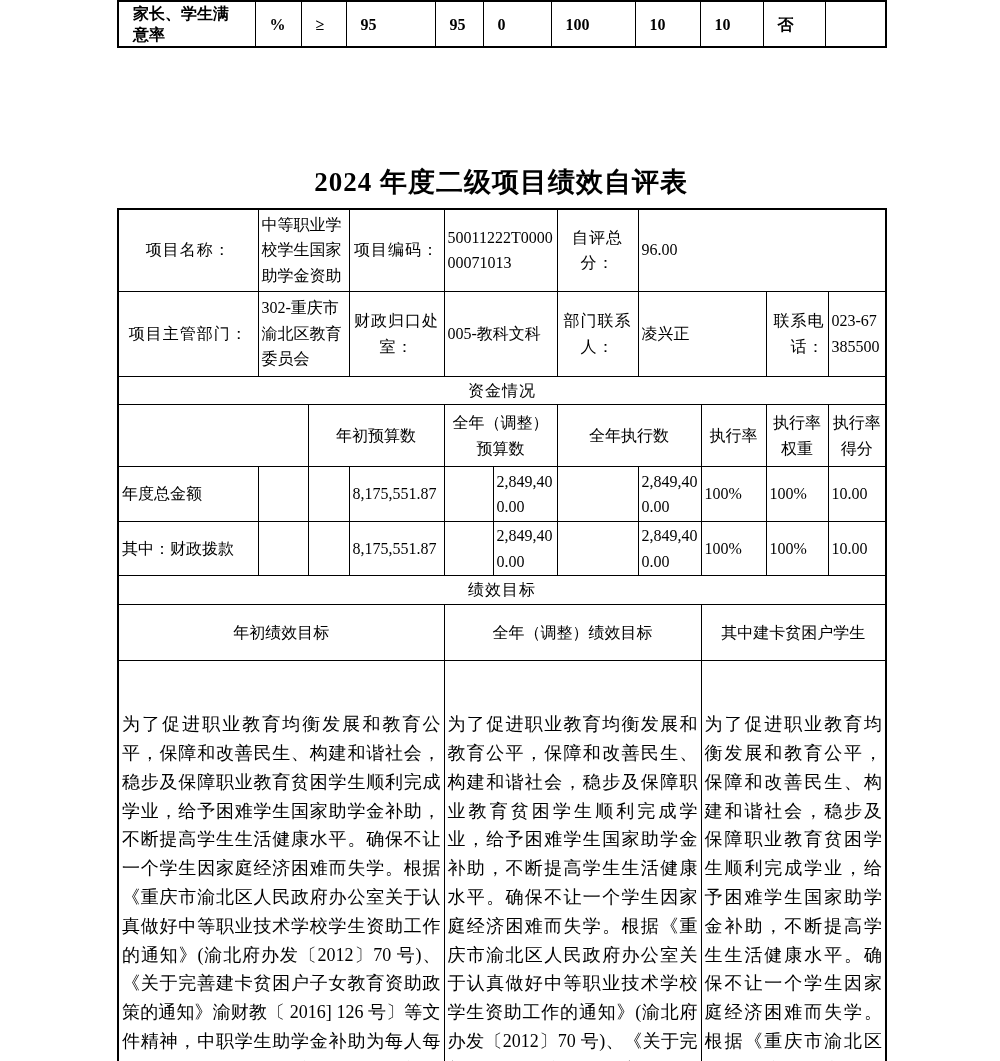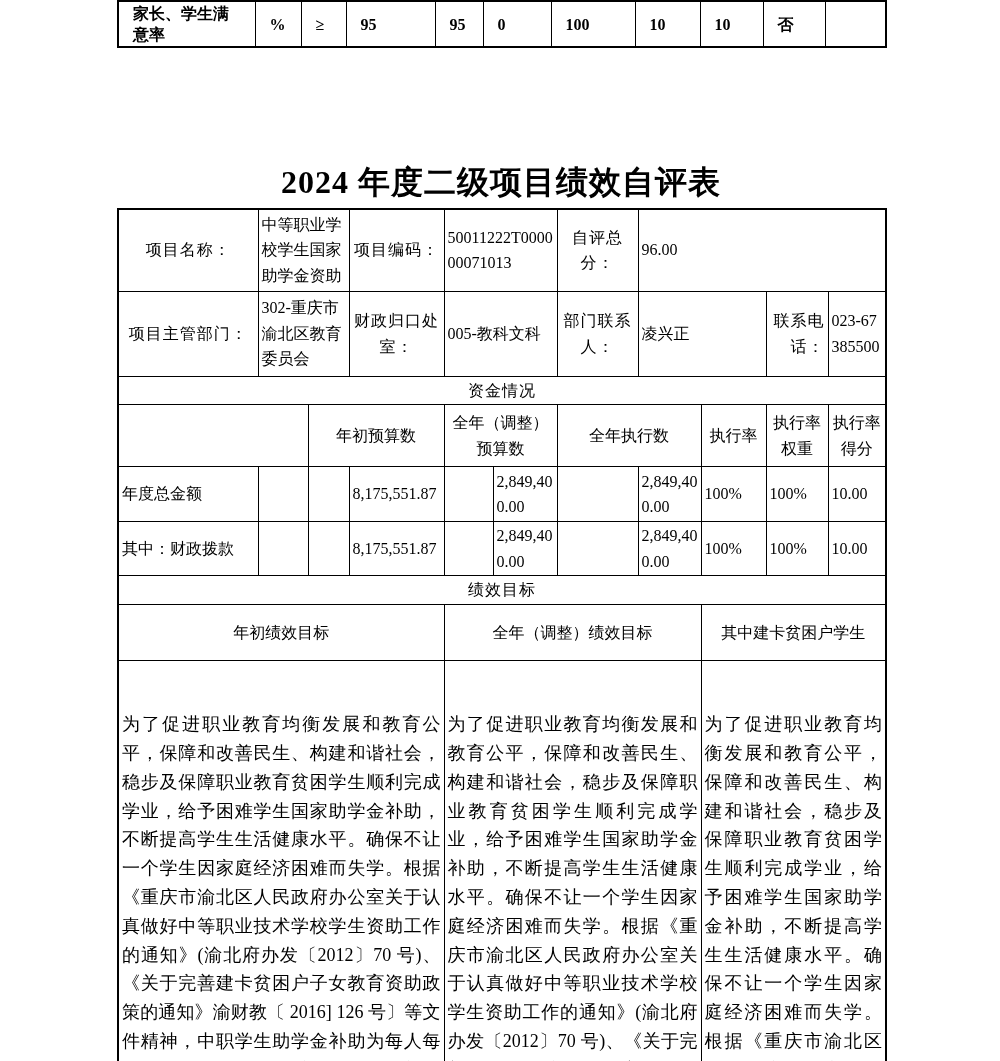--- a/index.html
+++ b/index.html
@@ -34,21 +34,21 @@
 
   .tc { text-align: center; }
   .tr { text-align: left; }
   .tl { text-align: left; }
   .vt { vertical-align: top; }
   .lh13 td, td.lh13 { line-height: 1.3; }
 
   .title {
     text-align: center;
     font-weight: bold;
-    font-size: 32px;
+    font-size: 27px;
     line-height: 32px;
     margin: 118px 0 10px 0;
     letter-spacing: 1px;
     font-family: "Liberation Serif", "DejaVu Serif", serif;
   }
 
   td.label { text-align: center; letter-spacing: 1px; padding: 1px 10px; }
   td.section { text-align: center; letter-spacing: 1px; line-height: 26px; padding: 0 3px; }
   td.num { line-height: 1.3; }
 

